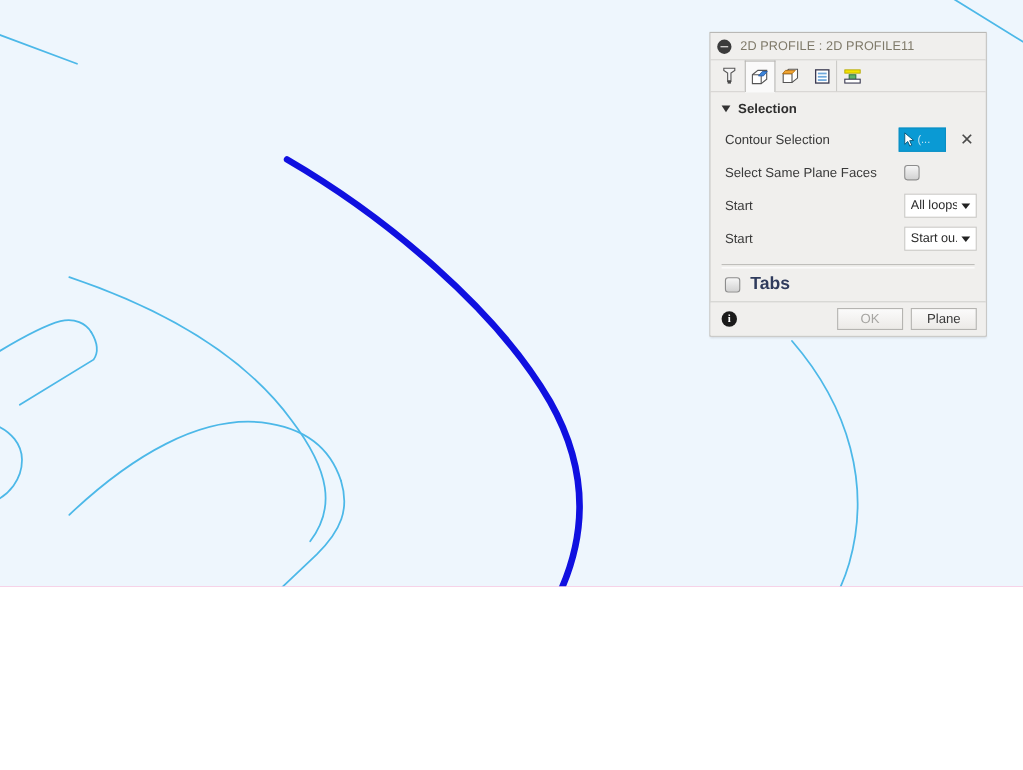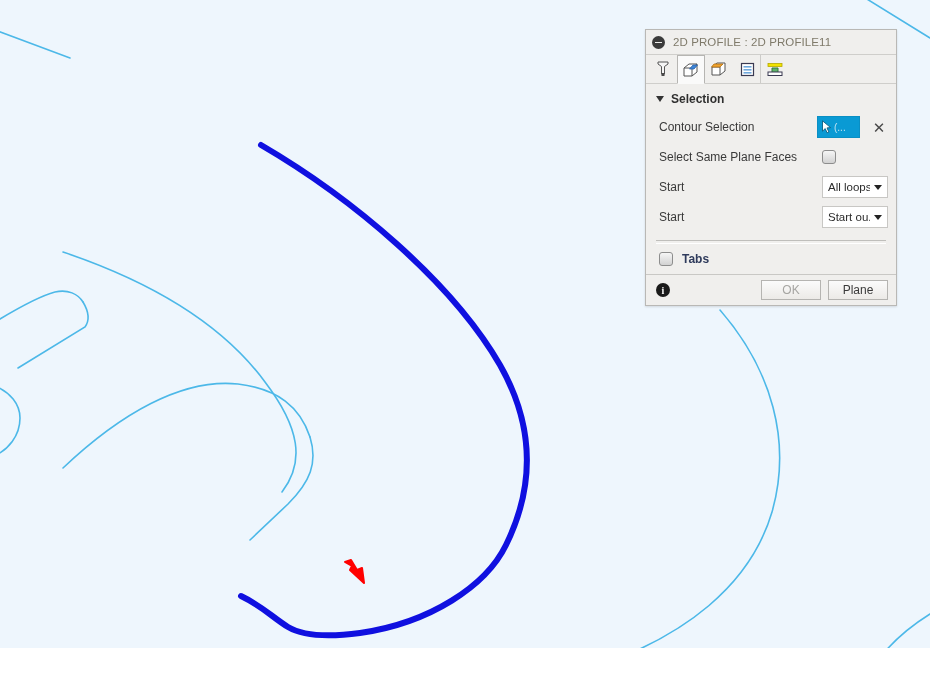--- a/index.html
+++ b/index.html
@@ -7,21 +7,21 @@
     padding: 0;
     width: 930px;
     height: 700px;
     overflow: hidden;
     font-family: "Liberation Sans", sans-serif;
   }
 
   #app {
     position: relative;
     width: 930px;
-    height: 648px;
+    height: 533px;
     background: #ec4899;
     overflow: hidden;
   }
 
   
   #canvas {
     position: absolute;
     left: 0; top: 0;
     width: 930px;
     height: 700px;
@@ -203,21 +203,21 @@
   }
 
   .tabs-row {
     display: flex;
     align-items: center;
     height: 30px;
     padding-left: 13px;
     border-bottom: 1px solid #c9c8c5;
   }
   .tabs-label {
-    font-size: 12px;
+    font-size: 16px;
     font-weight: bold;
     color: #2f3b5c;
   }
 
   .footer {
     height: 30px;
     display: flex;
     align-items: center;
     padding: 0 8px 0 10px;
     background: #f0efed;

